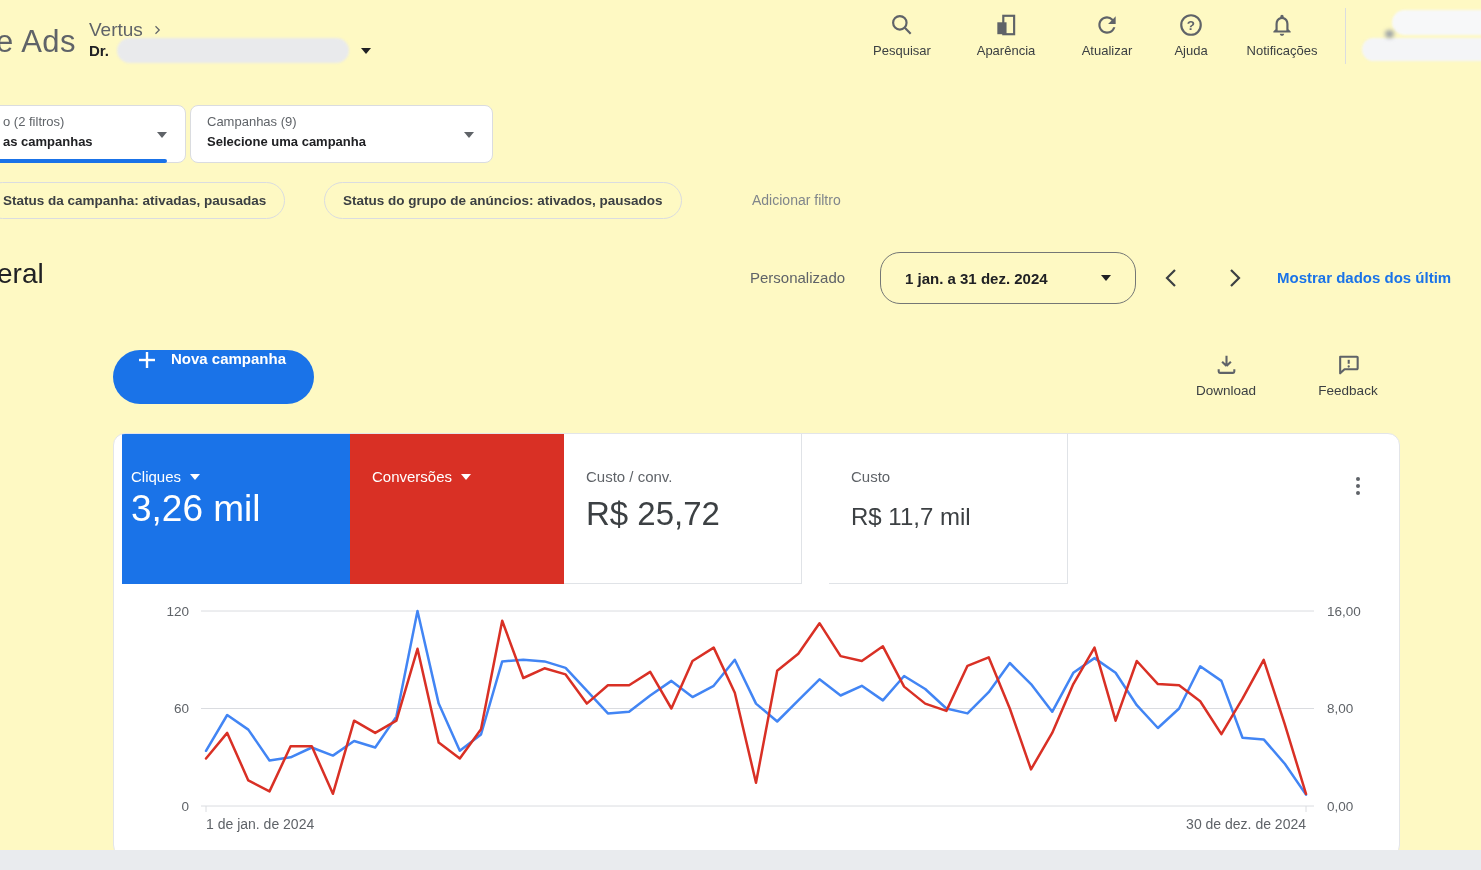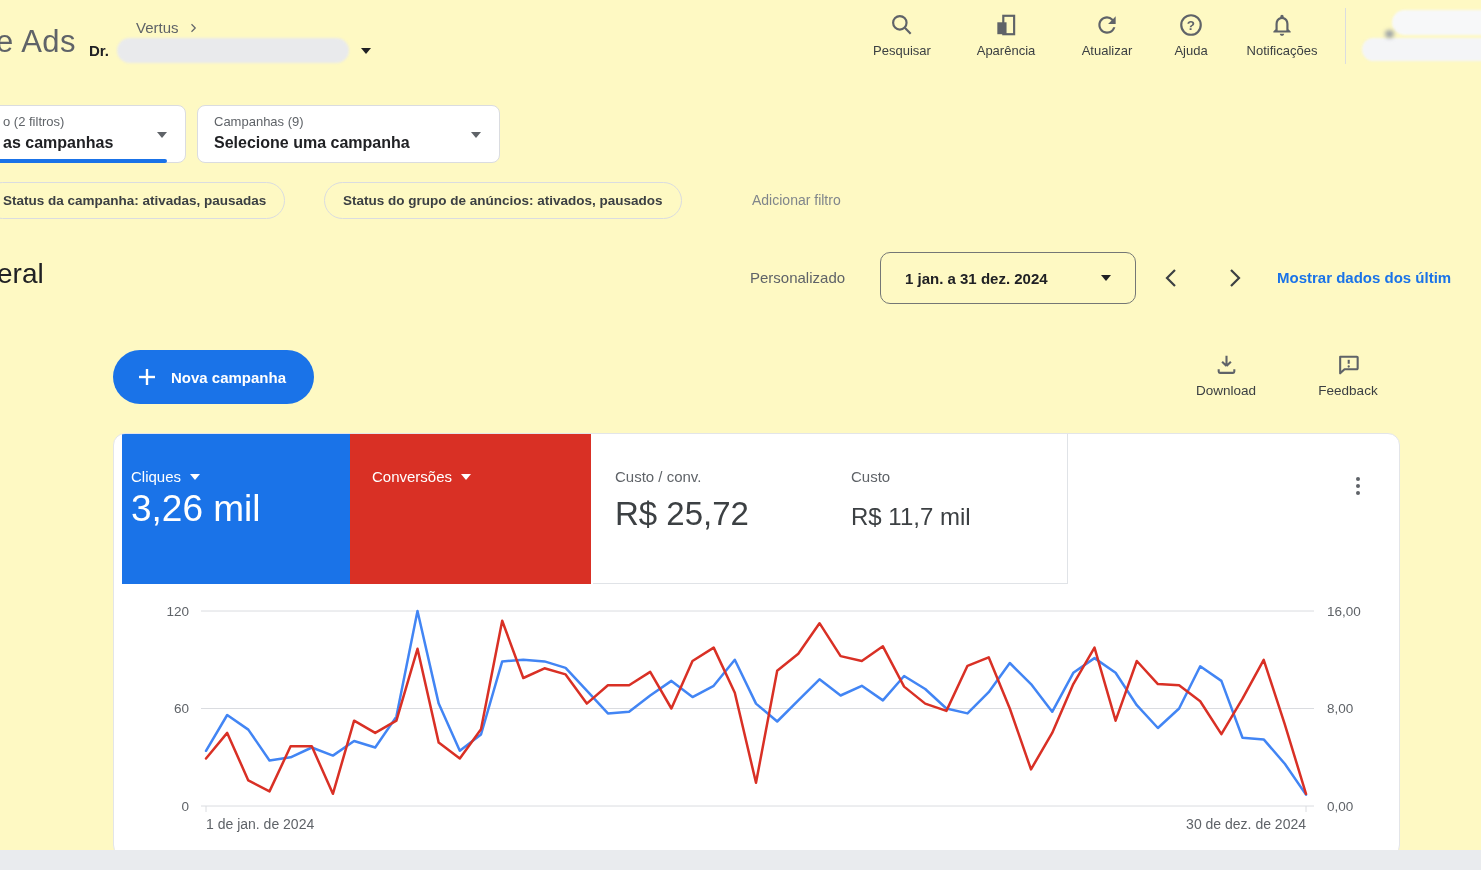--- a/index.html
+++ b/index.html
@@ -8,56 +8,56 @@
     position:relative; width:1481px; height:850px; overflow:hidden;
     background:#fef9c3;
     font-family:"Liberation Sans", sans-serif;
     color:#3c4043;
   }
   .abs { position:absolute; }
   .nowrap { white-space:nowrap; }
 
   
   .logo { left:-4px; top:24px; font-size:31px; color:#5f6368; letter-spacing:.5px; }
-  .crumb-top { left:89px; top:19px; font-size:15px; color:#5f6368; display:flex; align-items:center; gap:8px;margin-left:47px; }
+  .crumb-top { left:89px; top:19px; font-size:19px; color:#5f6368; display:flex; align-items:center; gap:8px; }
   .crumb-bottom { left:89px; top:38px; display:flex; align-items:center; }
   .crumb-account { font-size:15px; color:#202124; font-weight:bold; }
   .blur-pill { background:#e9eaec; border-radius:13px; filter:blur(1px); }
   .hdr-action { top:12px; width:96px; display:flex; flex-direction:column; align-items:center; gap:5px; cursor:pointer; }
   .hdr-action .lbl { font-size:13px; color:#3c4043; }
   .hdr-divider { left:1345px; top:8px; width:1px; height:56px; background:#dadce0; }
 
   .caret { display:inline-block; width:0; height:0;
     border-left:5px solid transparent; border-right:5px solid transparent; border-top:6px solid #5f6368; }
   .caret.dark { border-top-color:#202124; }
   .caret.white { border-top-color:#ffffff; }
 
   
   .filter-box { top:105px; height:58px; background:#fff; border:1px solid #dadce0; border-radius:8px; cursor:pointer; }
   .filter-box .small-lbl { position:absolute; left:16px; top:8px; font-size:13px; color:#5f6368; white-space:nowrap; }
-  .filter-box .value { position:absolute; left:16px; top:28px; font-size:16px; font-weight:bold; color:#202124; white-space:nowrap; }
+  .filter-box .value { position:absolute; left:16px; top:28px; font-size:13px; font-weight:bold; color:#202124; white-space:nowrap; }
   .filter-box .caret { position:absolute; right:18px; top:26px; }
   .active-underline { position:absolute; left:0; bottom:-1px; height:4px; background:#1a73e8; border-radius:0 4px 4px 0; }
 
   .chip { top:182px; height:37px; line-height:35px; padding:0 18px; border:1px solid #dadce0;
     border-radius:19px; font-size:13.5px; font-weight:bold; color:#3c4043; white-space:nowrap; cursor:pointer; }
   .add-filter { top:182px; line-height:37px; font-size:14px; color:#80868b; cursor:pointer; }
 
   
   .page-title { left:-3px; top:258px; font-size:28px; color:#202124; }
   .date-mode { left:750px; top:269px; font-size:15px; color:#5f6368; }
-  .date-box { left:880px; top:252px; width:256px; height:52px; border:1px solid #747775; border-radius:10px;
+  .date-box { left:880px; top:252px; width:256px; height:52px; border:1px solid #747775; border-radius:20px;
     display:flex; align-items:center; justify-content:space-between; padding:0 24px 0 24px; cursor:pointer; }
   .date-box .value { font-size:15px; font-weight:bold; color:#202124; white-space:nowrap; }
   .nav-chevron { top:264px; width:28px; height:28px; cursor:pointer; }
   .show-link { left:1277px; top:269px; font-size:15px; font-weight:bold; color:#1a73e8; cursor:pointer; }
 
   
   .new-campaign { left:113px; top:350px; height:54px; border-radius:27px; background:#1a73e8; border:none;
-    display:flex; align-items:center; gap:14px; padding:0 28px 0 24px; cursor:pointer; }
+    display:flex; gap:14px; padding:0 28px 0 24px; cursor:pointer; }
   .new-campaign .lbl { color:#fff; font-size:15px; font-weight:bold; }
   .mini-action { top:352px; width:90px; display:flex; flex-direction:column; align-items:center; gap:6px; cursor:pointer; }
   .mini-action .lbl { font-size:13.5px; color:#3c4043; }
 
   
   .card { left:113px; top:433px; width:1287px; height:424px; background:#fff;
     border:1px solid #e3e5e8; border-radius:12px; overflow:hidden; }
   .tile { position:absolute; top:0; height:150px; padding:34px 0 0 22px; cursor:pointer; }
   .tile .tlabel { font-size:15px; display:flex; align-items:center; gap:9px; }
   .tile .tvalue { margin-top:3px; }
@@ -125,21 +125,21 @@
   <div class="abs blur-pill" style="left:1392px;top:10px;width:120px;height:25px;background:#f7f8f9;"></div>
   <div class="abs blur-pill" style="left:1362px;top:38px;width:150px;height:23px;background:#f4f5f7;"></div>
   <div class="abs" style="left:1385px;top:30px;width:9px;height:8px;background:#9aa0a6;border-radius:50%;filter:blur(2px);"></div>
 
   <div class="abs filter-box" style="left:-14px;width:200px;">
     <span class="small-lbl">o (2 filtros)</span>
     <span class="value">as campanhas</span>
     <span class="caret"></span>
     <span class="active-underline" style="width:180px;"></span>
   </div>
-  <div class="abs filter-box" style="left:197px;width:303px;padding-left:20px;">
+  <div class="abs filter-box" style="left:190px;width:303px;padding-left:20px;">
     <span class="small-lbl">Campanhas (9)</span>
     <span class="value">Selecione uma campanha</span>
     <span class="caret"></span>
   </div>
 
   <div class="abs chip" style="left:-16px;">Status da campanha: ativadas, pausadas</div>
   <div class="abs chip" style="left:324px;">Status do grupo de anúncios: ativados, pausados</div>
   <div class="abs add-filter" style="left:752px;">Adicionar filtro</div>
 
   <div class="abs page-title nowrap">eral</div>
@@ -187,21 +187,21 @@
           <span class="caret white"></span>
         </div>
       <div class="tvalue">3,26 mil</div>
     </div>
     <div class="tile sel" id="tile-1" style="left: 236px; width: 241px; background: rgb(217, 48, 37);">
       <div class="tlabel">
           <span>Conversões</span>
           <span class="caret white"></span>
         </div>
     </div>
-    <div class="tile plain" style="left:479px;width:238px;">
+    <div class="tile plain" style="left:450px;width:238px;">
       <div class="tlabel">
           <span>Custo / conv.</span>
         </div>
       <div class="tvalue" style="font-size:33px;color:#3c4043;margin-top:10px;">R$ 25,72</div>
     </div>
     <div class="tile plain" style="left:715px;width:239px;">
       <div class="tlabel">
           <span>Custo</span>
         </div>
       <div class="tvalue" style="font-size:24px;color:#3c4043;margin-top:18px;">R$ 11,7 mil</div>

